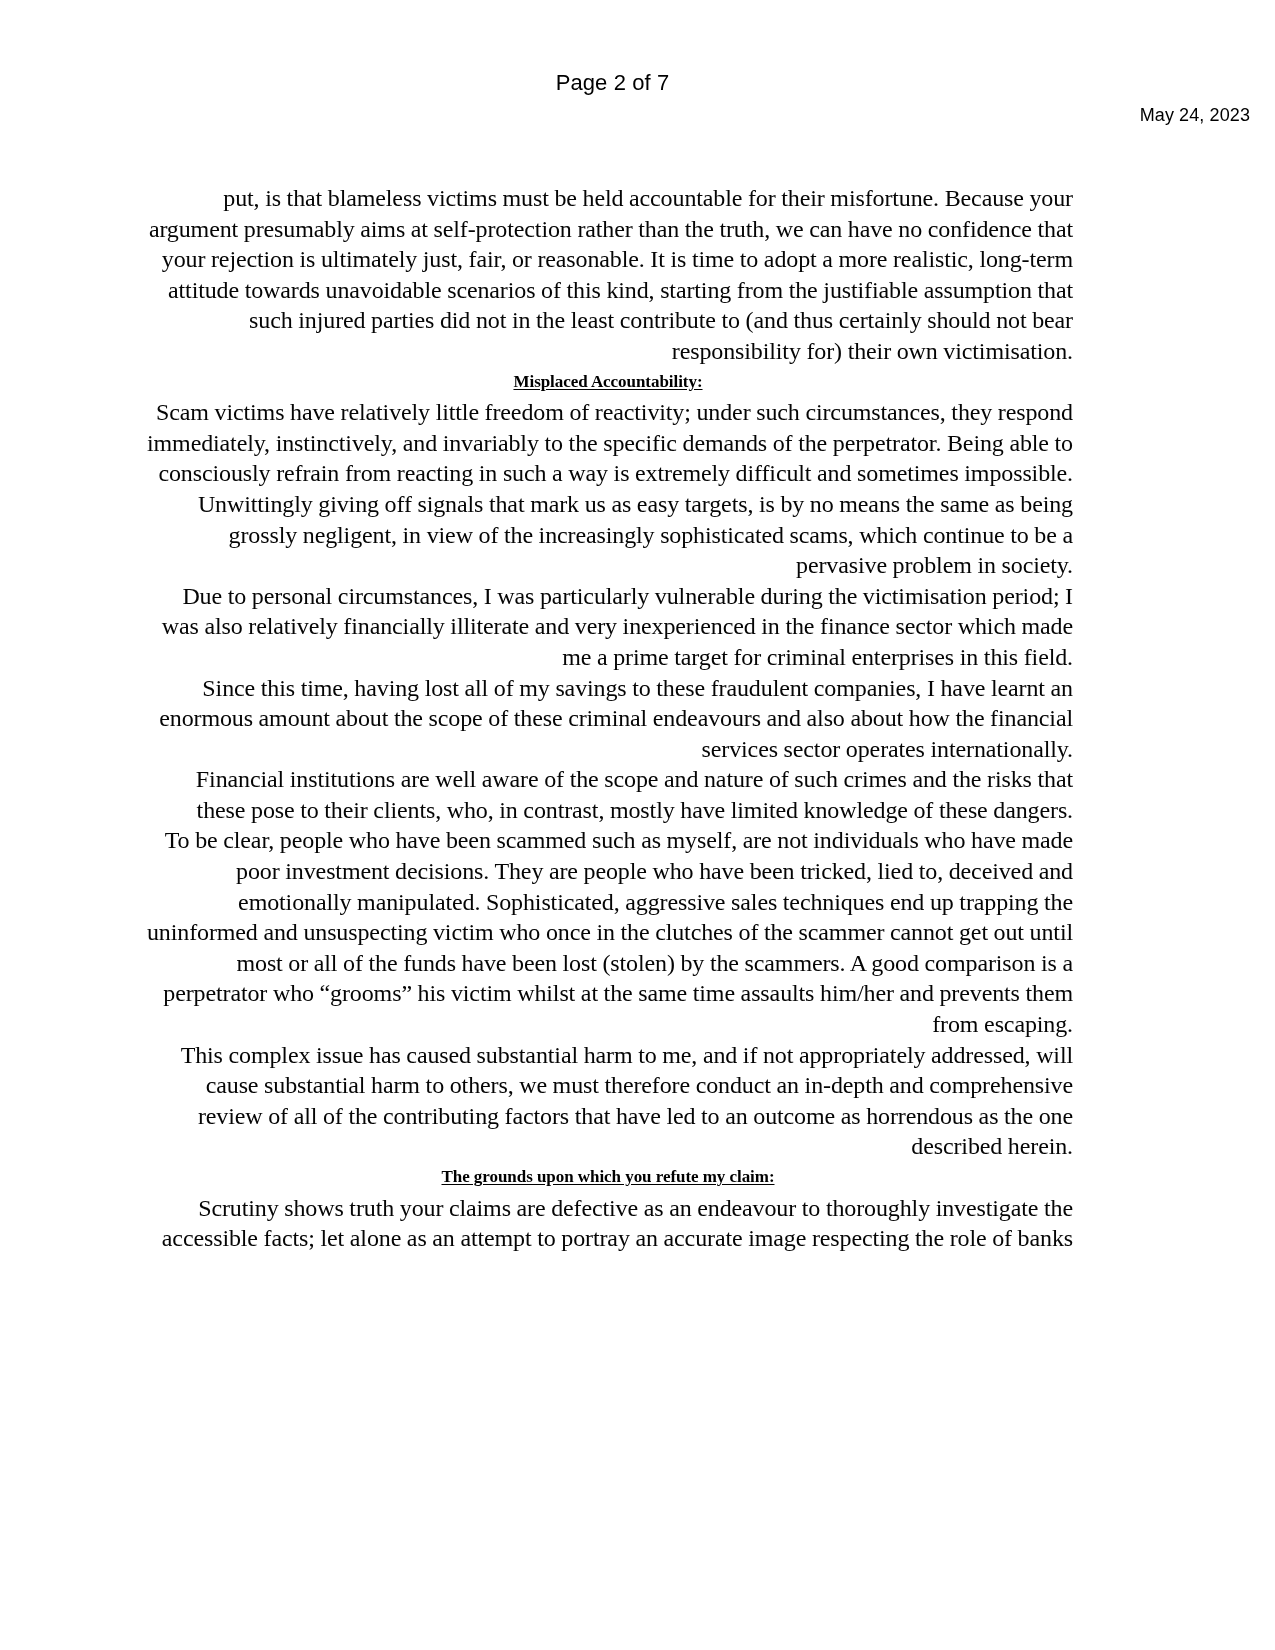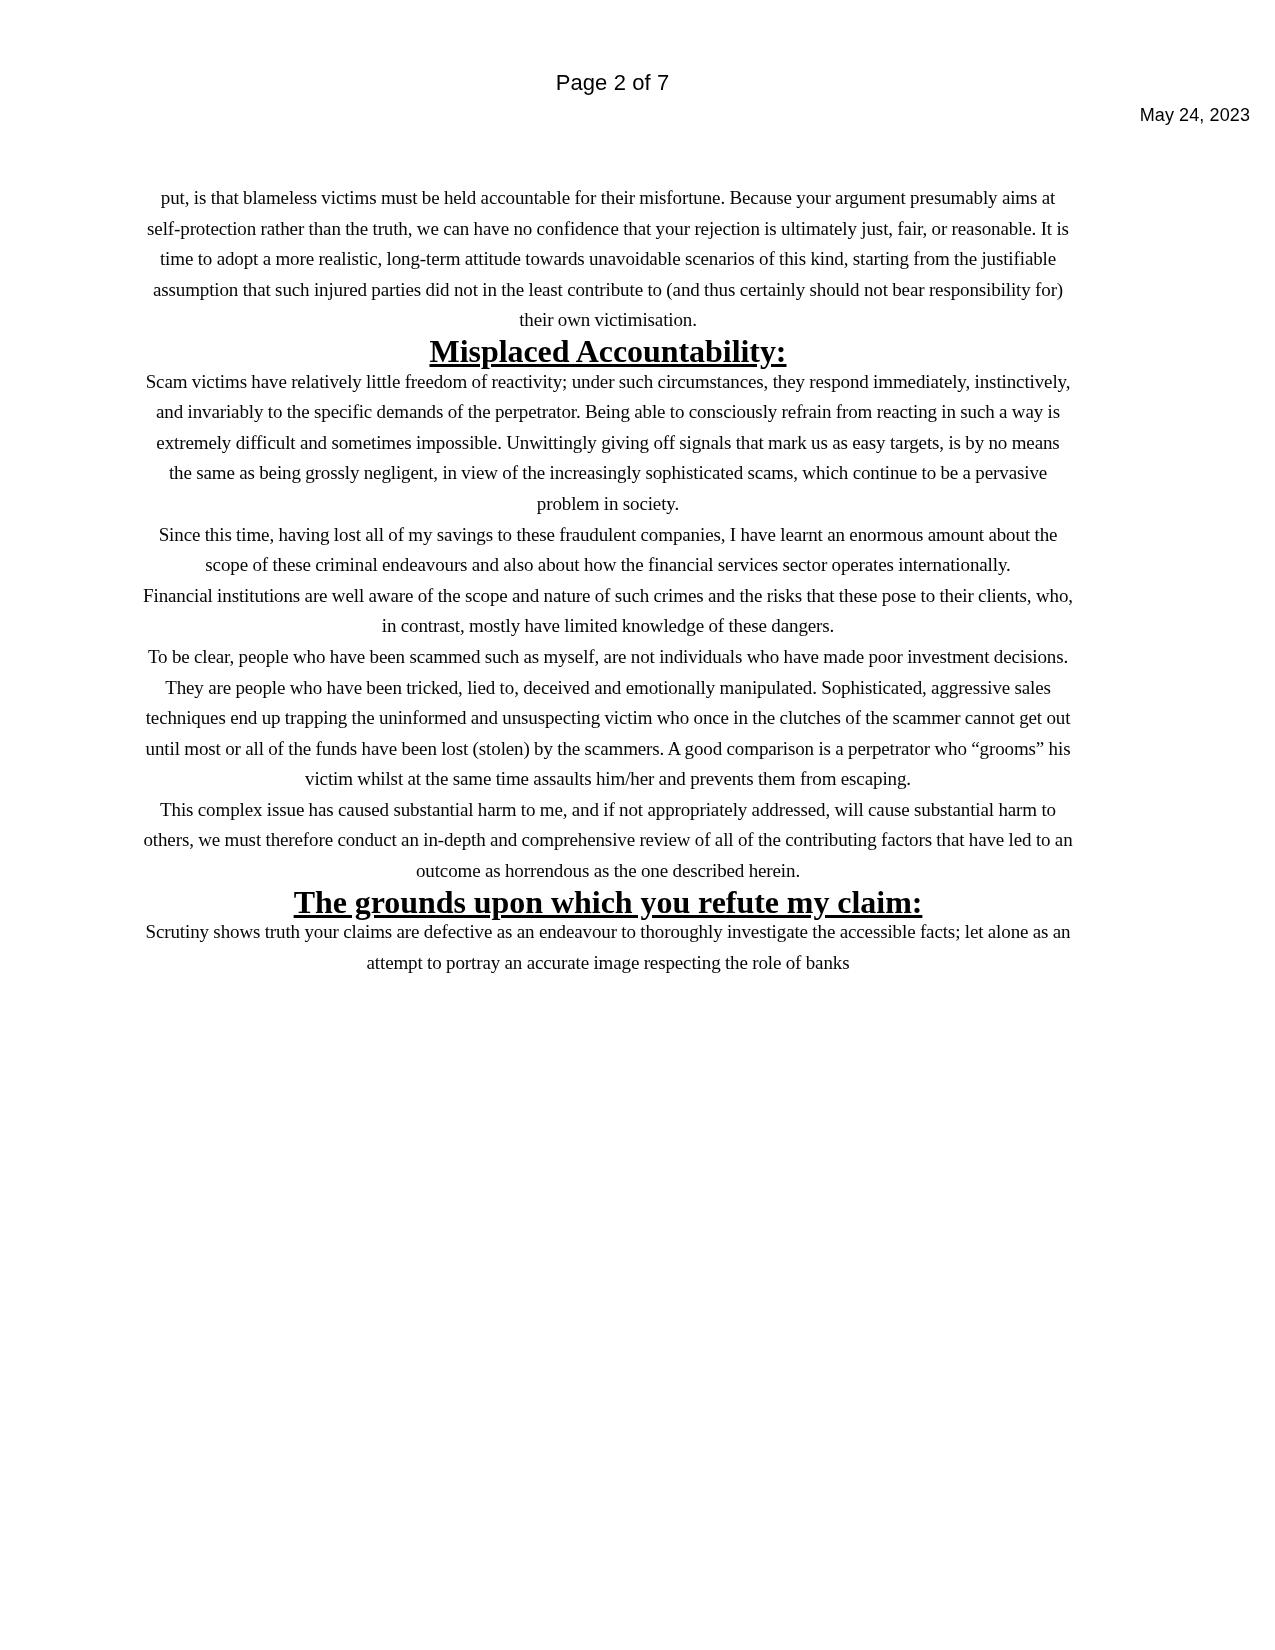--- a/index.html
+++ b/index.html
@@ -52,37 +52,37 @@
   .body-area {
     position: absolute;
     left: 143px;
     top: 183px;
     width: 930px;
   }
 
   p.para {
     margin: 0 0 0 0;
     font-family: "Liberation Serif", "DejaVu Serif", serif;
-    font-size: 19px;
+    font-size: 24px;
     line-height: 30.6px;
     color: #050505;
-    text-align: center;
+    text-align: right;
     letter-spacing: -0.12px;
     word-spacing: -0.2px;
   }
 
   
   .gap-lg { margin-bottom: 30px; }
   .gap-sm { margin-bottom: 14px; }
   .gap-xs { margin-bottom: 10px; }
 
   h2.section-heading {
     margin: 0;
     font-family: "Liberation Serif", "DejaVu Serif", serif;
-    font-size: 32px;
+    font-size: 17px;
     line-height: 30.6px;
     font-weight: bold;
     color: #000000;
     text-align: center;
     letter-spacing: -0.05px;
   }
   h2.section-heading .ul {
     text-decoration: underline;
     text-underline-offset: 2px;
   }
@@ -106,20 +106,21 @@
   </div>
 
   <div class="body-area">
 
     <p class="para gap-lg">put, is that blameless victims must be held accountable for their misfortune. Because your argument presumably aims at self-protection rather than the truth, we can have no confidence that your rejection is ultimately just, fair, or reasonable. It is time to adopt a more realistic, long-term attitude towards unavoidable scenarios of this kind, starting from the justifiable assumption that such injured parties did not in the least contribute to (and thus certainly should not bear responsibility for) their own victimisation.</p>
 
     <h2 class="section-heading heading-block-1"><span class="ul">Misplaced Accountability:</span></h2>
 
     <p class="para gap-lg">Scam victims have relatively little freedom of reactivity; under such circumstances, they respond immediately, instinctively, and invariably to the specific demands of the perpetrator. Being able to consciously refrain from reacting in such a way is extremely difficult and sometimes impossible. Unwittingly giving off signals that mark us as easy targets, is by no means the same as being grossly negligent, in view of the increasingly sophisticated scams, which continue to be a pervasive problem in society.</p>
 
+    <p class="para gap-lg">Due to personal circumstances, I was particularly vulnerable during the victimisation period; I was also relatively financially illiterate and very inexperienced in the finance sector which made me a prime target for criminal enterprises in this field.</p>
 
     <p class="para gap-sm">Since this time, having lost all of my savings to these fraudulent companies, I have learnt an enormous amount about the scope of these criminal endeavours and also about how the financial services sector operates internationally.</p>
 
     <p class="para gap-sm">Financial institutions are well aware of the scope and nature of such crimes and the risks that these pose to their clients, who, in contrast, mostly have limited knowledge of these dangers.</p>
 
     <p class="para gap-sm">To be clear, people who have been scammed such as myself, are not individuals who have made poor investment decisions. They are people who have been tricked, lied to, deceived and emotionally manipulated. Sophisticated, aggressive sales techniques end up trapping the uninformed and unsuspecting victim who once in the clutches of the scammer cannot get out until most or all of the funds have been lost (stolen) by the scammers. A good comparison is a perpetrator who “grooms” his victim whilst at the same time assaults him/her and prevents them from escaping.</p>
 
     <p class="para gap-xs">This complex issue has caused substantial harm to me, and if not appropriately addressed, will cause substantial harm to others, we must therefore conduct an in-depth and comprehensive review of all of the contributing factors that have led to an outcome as horrendous as the one described herein.</p>
 
     <h2 class="section-heading heading-block-2"><span class="ul">The grounds upon which you refute my claim:</span></h2>

